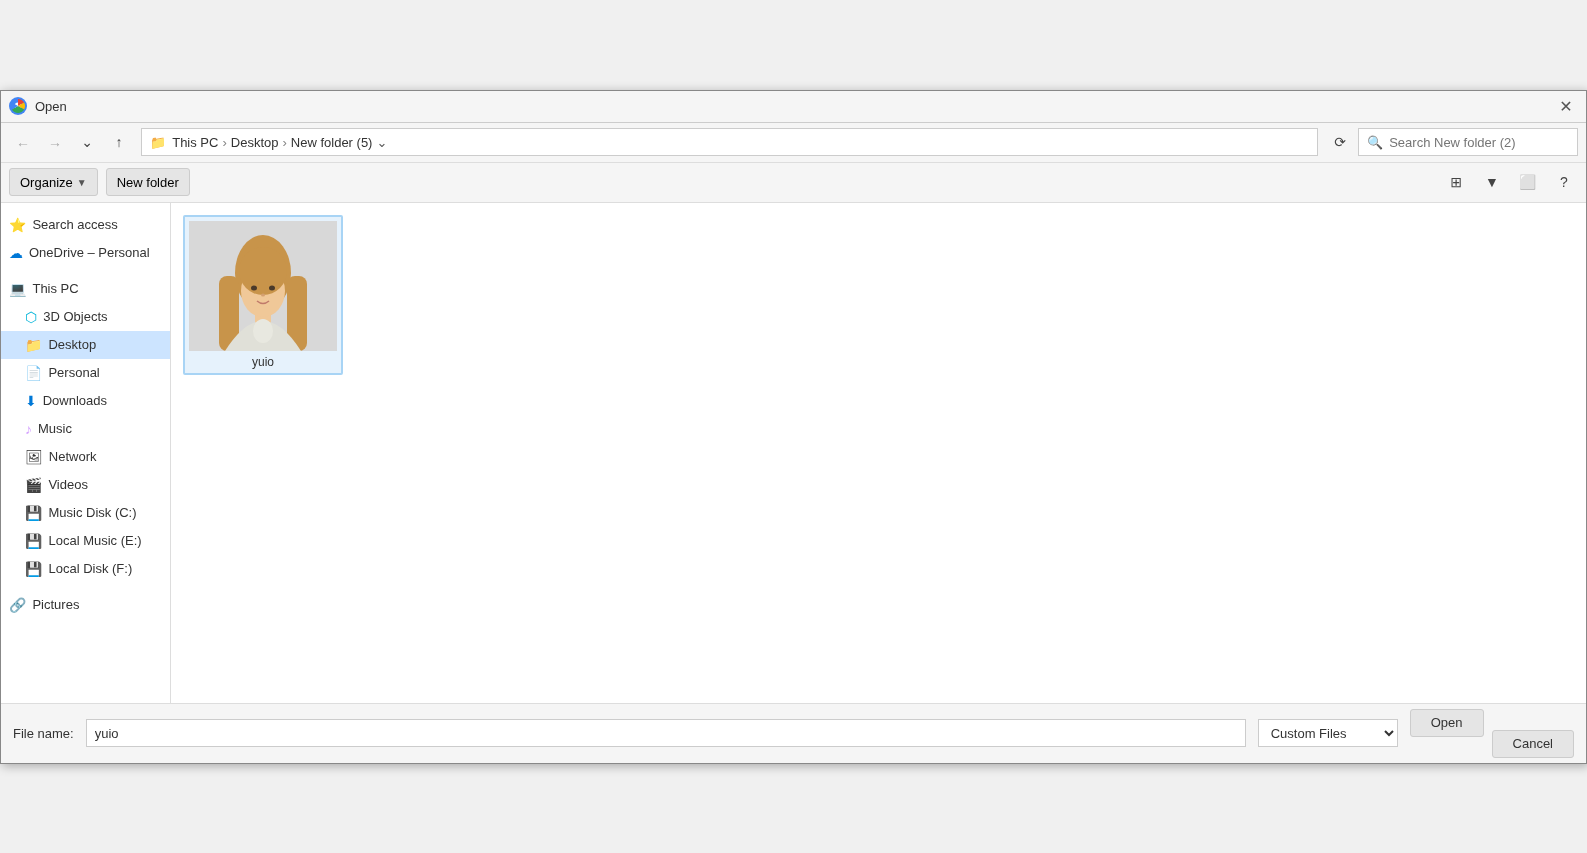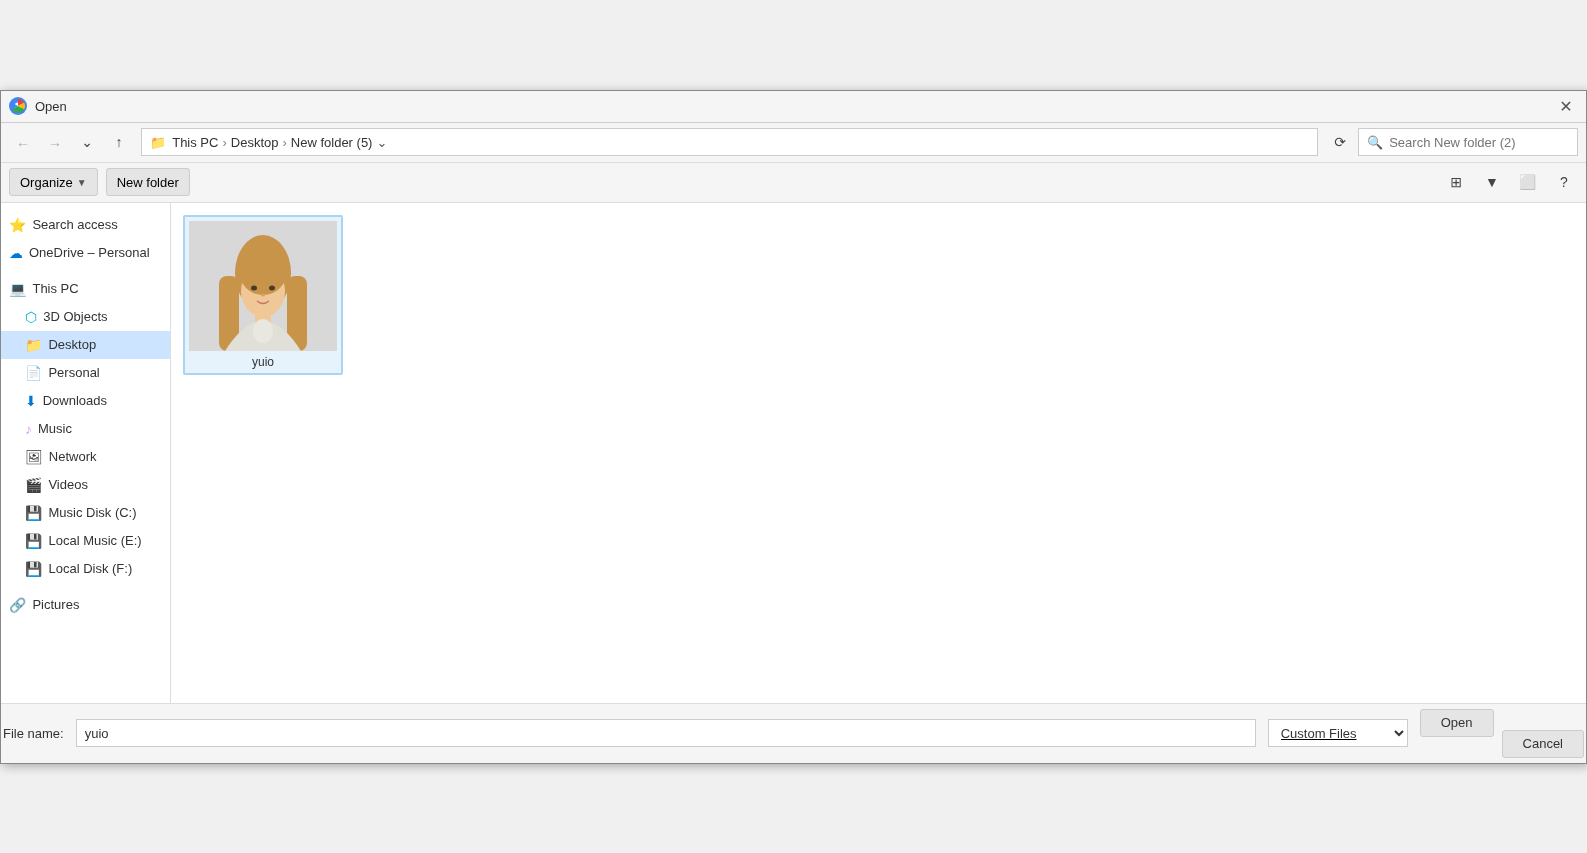--- a/index.html
+++ b/index.html
@@ -247,21 +247,21 @@
       width: 100%;
     }
 
     
     .bottom-bar {
       height: 60px;
       background: #f5f5f5;
       border-top: 1px solid #ddd;
       display: flex;
       align-items: center;
-      padding: 0 2px;
+      padding: 0 12px;
       gap: 12px;
     }
     .filename-label {
       font-size: 13px;
       color: #333;
       white-space: nowrap;
     }
     .filename-input-wrap {
       flex: 1;
       display: flex;
@@ -272,21 +272,20 @@
       height: 28px;
       border: 1px solid #ccc;
       padding: 0 8px;
       font-size: 13px;
       color: #333;
       outline: none;
     }
     .filetype-select-wrap {
       display: flex;
       align-items: center;
-      text-decoration: underline;
     }
     .filetype-select {
       height: 28px;
       border: 1px solid #ccc;
       padding: 0 8px;
       font-size: 13px;
       color: #333;
       background: #fff;
       min-width: 140px;
       cursor: pointer;

